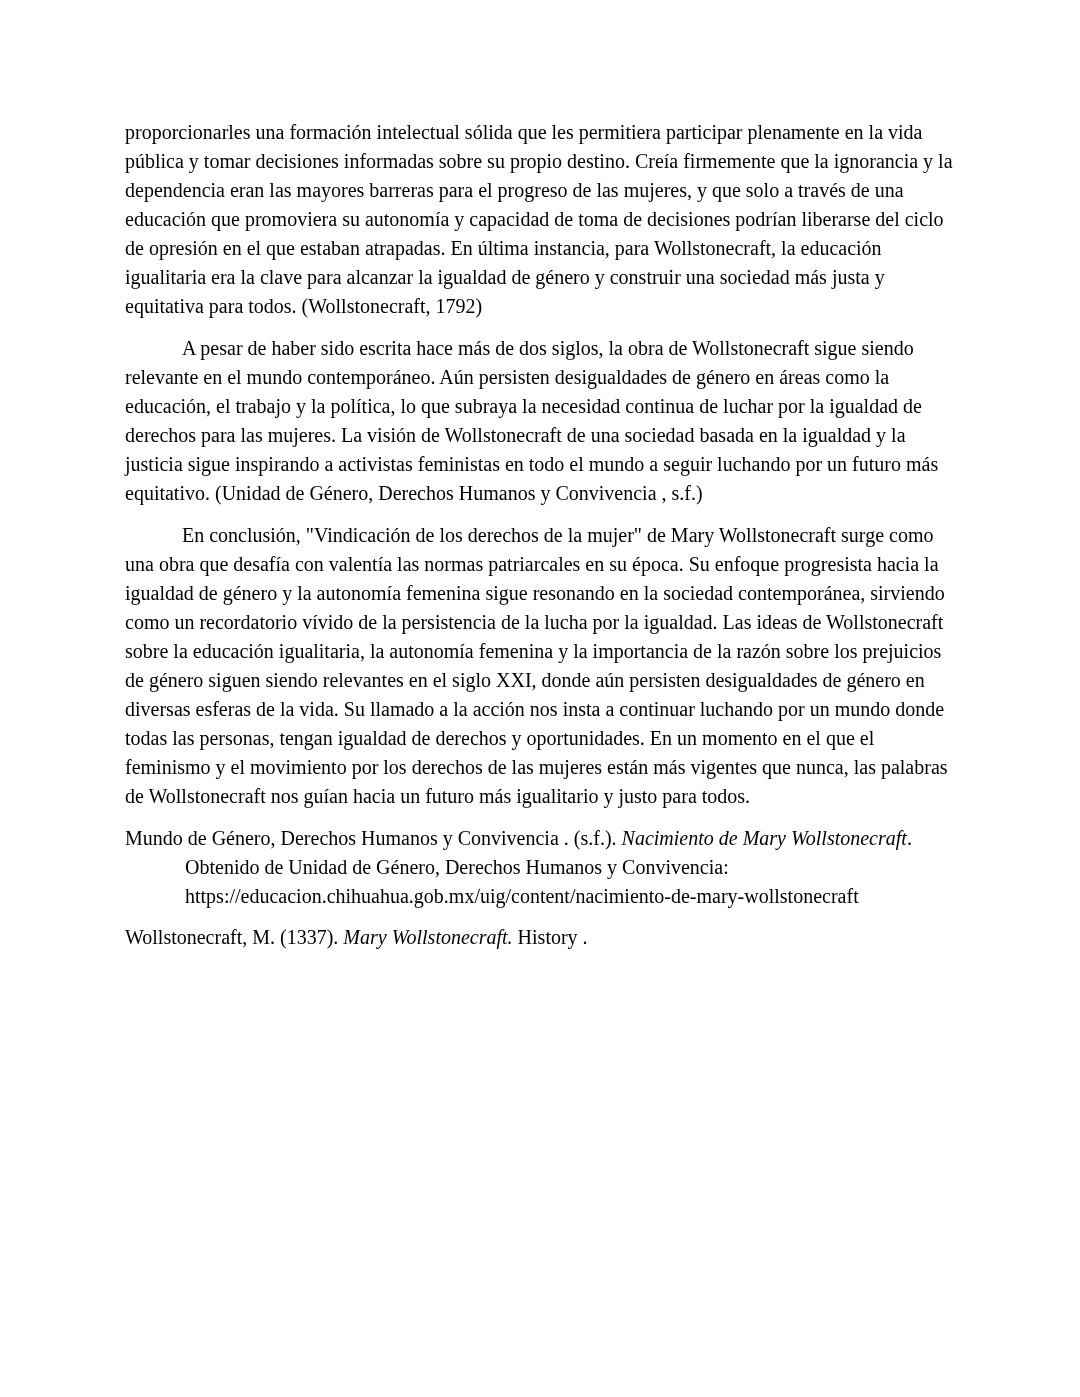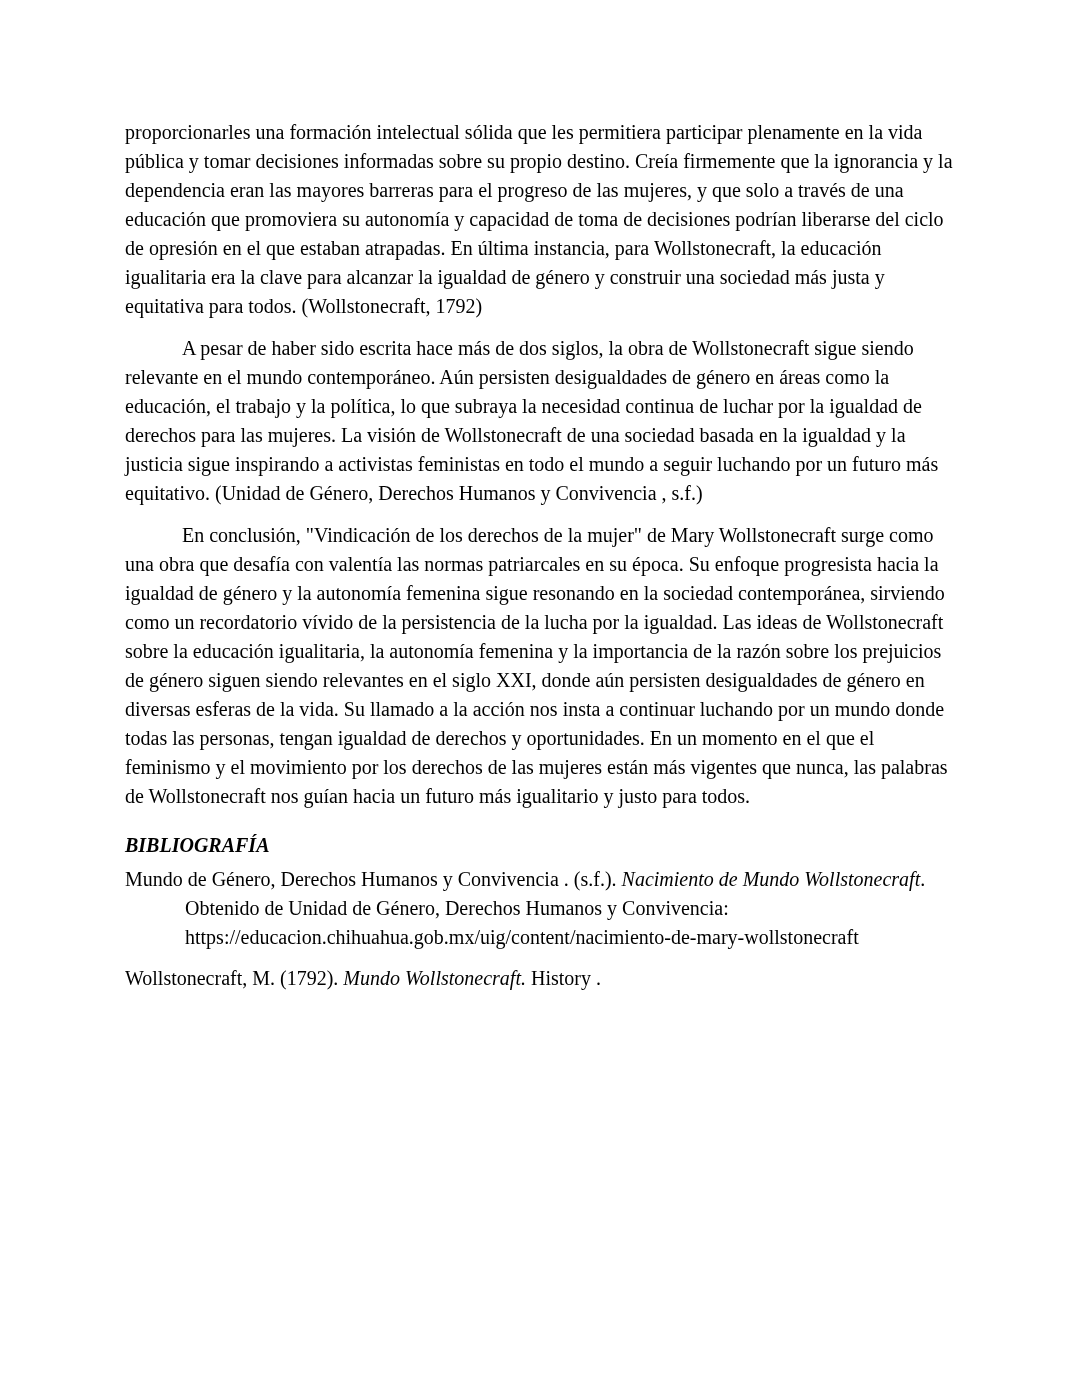--- a/index.html
+++ b/index.html
@@ -46,24 +46,23 @@
 <body>
 
 <div class="page">
 
   <p class="body-paragraph">proporcionarles una formación intelectual sólida que les permitiera participar plenamente en la vida pública y tomar decisiones informadas sobre su propio destino. Creía firmemente que la ignorancia y la dependencia eran las mayores barreras para el progreso de las mujeres, y que solo a través de una educación que promoviera su autonomía y capacidad de toma de decisiones podrían liberarse del ciclo de opresión en el que estaban atrapadas. En última instancia, para Wollstonecraft, la educación igualitaria era la clave para alcanzar la igualdad de género y construir una sociedad más justa y equitativa para todos. (Wollstonecraft, 1792)</p>
 
   <p class="body-paragraph indent">A pesar de haber sido escrita hace más de dos siglos, la obra de Wollstonecraft sigue siendo relevante en el mundo contemporáneo. Aún persisten desigualdades de género en áreas como la educación, el trabajo y la política, lo que subraya la necesidad continua de luchar por la igualdad de derechos para las mujeres. La visión de Wollstonecraft de una sociedad basada en la igualdad y la justicia sigue inspirando a activistas feministas en todo el mundo a seguir luchando por un futuro más equitativo. (Unidad de Género, Derechos Humanos y Convivencia , s.f.)</p>
 
   <p class="body-paragraph indent">En conclusión, "Vindicación de los derechos de la mujer" de Mary Wollstonecraft surge como una obra que desafía con valentía las normas patriarcales en su época. Su enfoque progresista hacia la igualdad de género y la autonomía femenina sigue resonando en la sociedad contemporánea, sirviendo como un recordatorio vívido de la persistencia de la lucha por la igualdad. Las ideas de Wollstonecraft sobre la educación igualitaria, la autonomía femenina y la importancia de la razón sobre los prejuicios de género siguen siendo relevantes en el siglo XXI, donde aún persisten desigualdades de género en diversas esferas de la vida. Su llamado a la acción nos insta a continuar luchando por un mundo donde todas las personas, tengan igualdad de derechos y oportunidades. En un momento en el que el feminismo y el movimiento por los derechos de las mujeres están más vigentes que nunca, las palabras de Wollstonecraft nos guían hacia un futuro más igualitario y justo para todos.</p>
 
-  <h2 class="bib-heading">BIBLIOGRAFÍA</h2>
 
 
   <div class="bib-entry">
-    <span>Mundo de Género, Derechos Humanos y Convivencia . (s.f.). </span><span class="italic">Nacimiento de Mundo Wollstonecraft</span><span>. Obtenido de Unidad de Género, Derechos Humanos y Convivencia: https://educacion.chihuahua.gob.mx/uig/content/nacimiento-de-mary-wollstonecraft</span>
+    <span>Mundo de Género, Derechos Humanos y Convivencia . (s.f.). </span><span class="italic">Nacimiento de Mary Wollstonecraft</span><span>. Obtenido de Unidad de Género, Derechos Humanos y Convivencia: https://educacion.chihuahua.gob.mx/uig/content/nacimiento-de-mary-wollstonecraft</span>
   </div>
 
   <div class="bib-entry">
-    <span>Wollstonecraft, M. (1792). </span><span class="italic">Mundo Wollstonecraft.</span><span> History .</span>
+    <span>Wollstonecraft, M. (1337). </span><span class="italic">Mary Wollstonecraft.</span><span> History .</span>
   </div>
 
 </div>
 
 </body></html>

